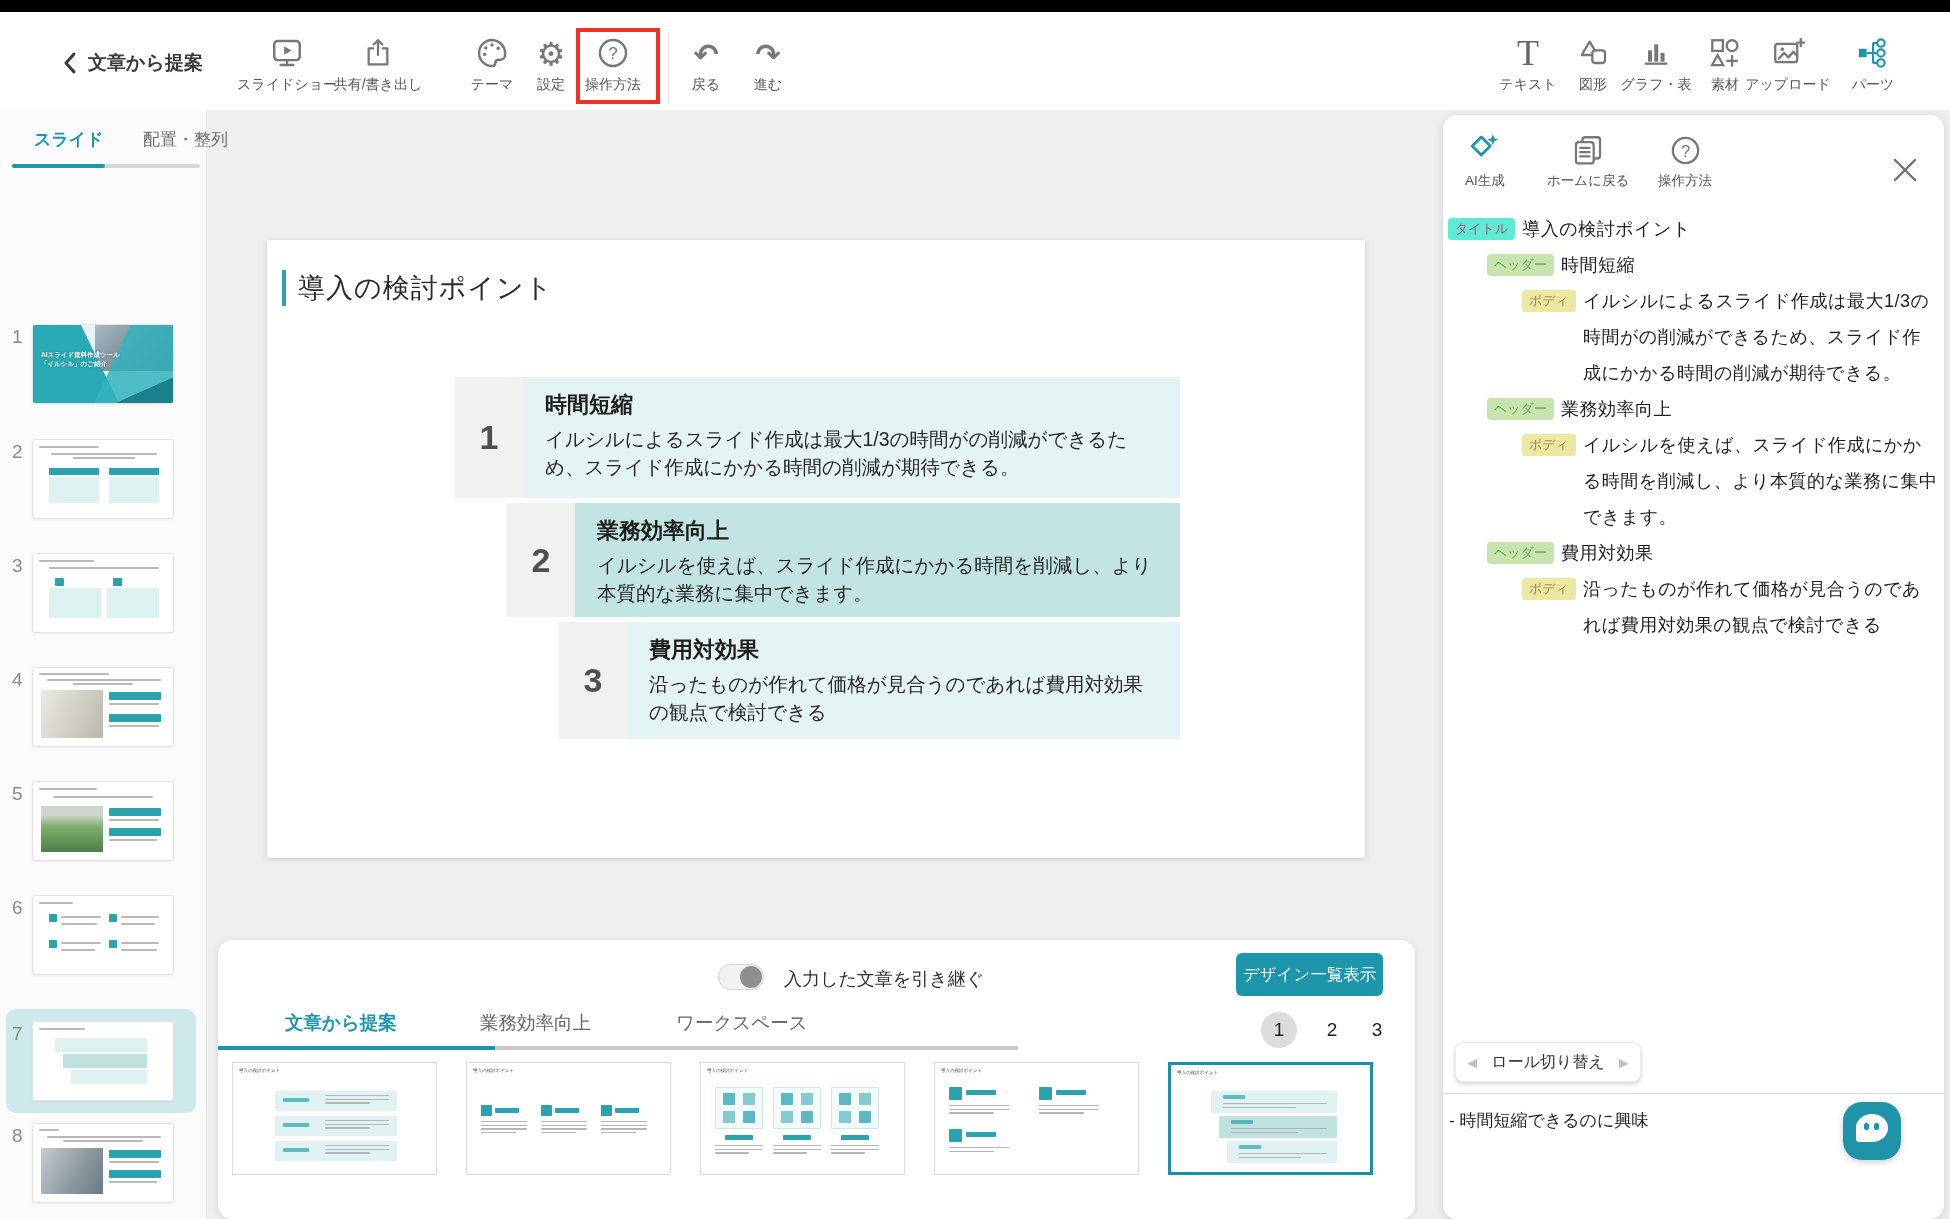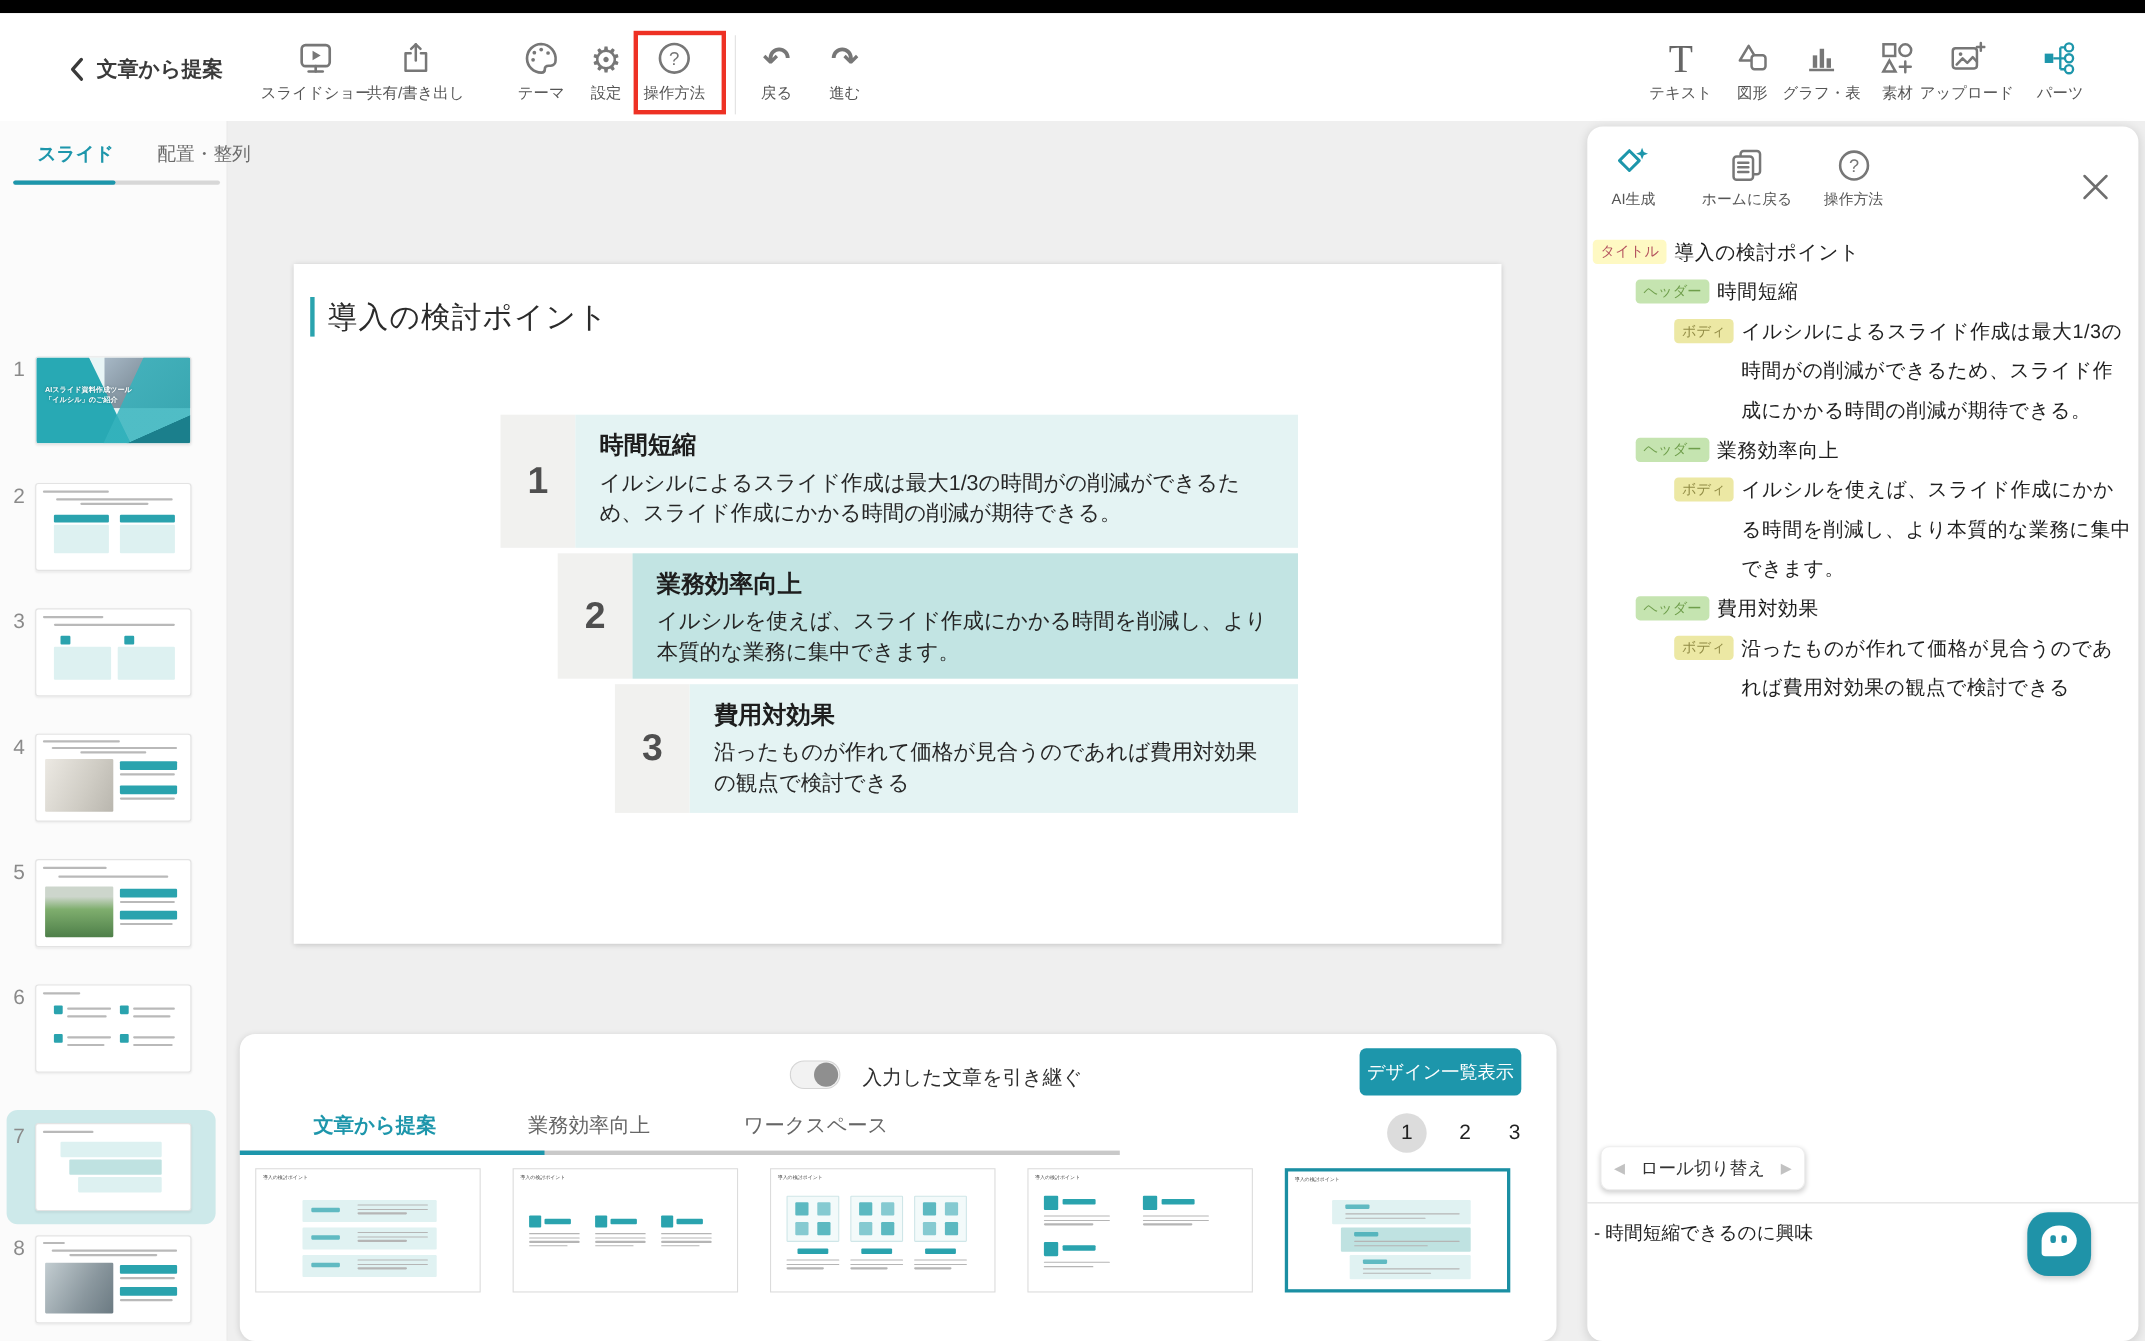--- a/index.html
+++ b/index.html
@@ -100,21 +100,21 @@
   .op-tool .tlabel { font-size:13.5px; color:#555; white-space:nowrap; }
   .op-ai { left:22px; } .op-mode { left:104px; } .op-help { left:215px; }
   .op-close { position:absolute; right:24px; top:40px; width:30px; height:30px; cursor:pointer; color:#6e6e6e; }
   .outline-list { position:absolute; left:0; top:96px; width:501px; }
   .oline { position:relative; display:flex; align-items:flex-start; margin-bottom:0; line-height:36px; }
   .otag { flex:0 0 auto; font-size:13px; line-height:20px; padding:1px 7px; border-radius:4px; margin-top:7px; margin-right:7px; white-space:nowrap; }
   .otext { font-size:18px; color:#1f1f1f; letter-spacing:0.5px; }
   .oline-title { padding-left:5px; }
   .oline-header { padding-left:44px; }
   .oline-body { padding-left:79px; padding-right:6px; }
-  .tag-title { background:#fef9c3; color:#b4525e; }
+  .tag-title { background:#5eead4; color:#b4525e; }
   .tag-header { background:#c5e4b0; color:#6f9e4b; }
   .tag-body { background:#ece8a4; color:#928c46; }
   .role-btn { position:absolute; left:12px; top:927px; width:186px; height:40px; background:#fff; border:1px solid #eee; border-radius:8px; box-shadow:0 2px 5px rgba(0,0,0,.18); display:flex; align-items:center; justify-content:center; gap:14px; cursor:pointer; }
   .role-btn .role-label { font-size:16px; color:#333; }
   .role-chev { font-size:13px; color:#c2c2c2; }
   .op-divider { position:absolute; left:0; top:978px; width:501px; height:1px; background:#ddd; }
   .op-memo { position:absolute; left:6px; top:994px; font-size:17px; color:#1f1f1f; }
 
   
   .chat-fab { position:absolute; left:1843px; top:1102px; width:58px; height:58px; background:#1f93a8; border-radius:19px; cursor:pointer; box-shadow:0 2px 6px rgba(0,0,0,.2); }

